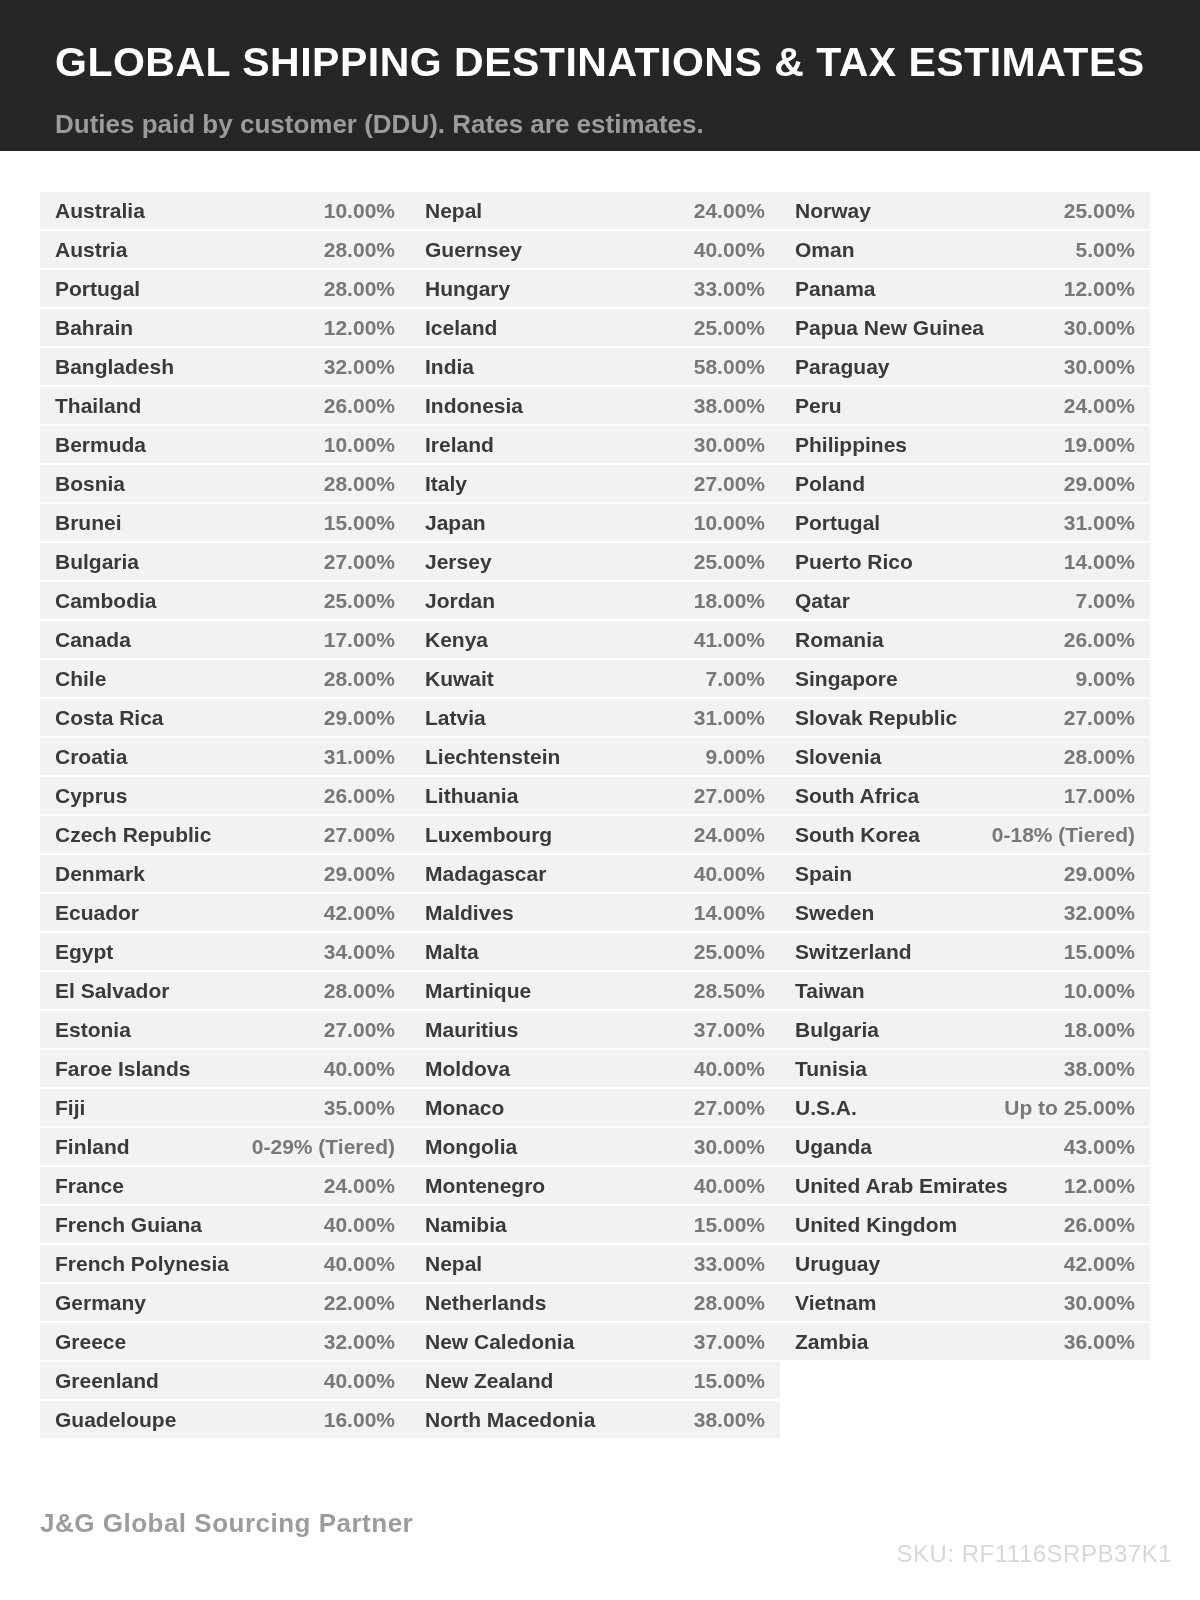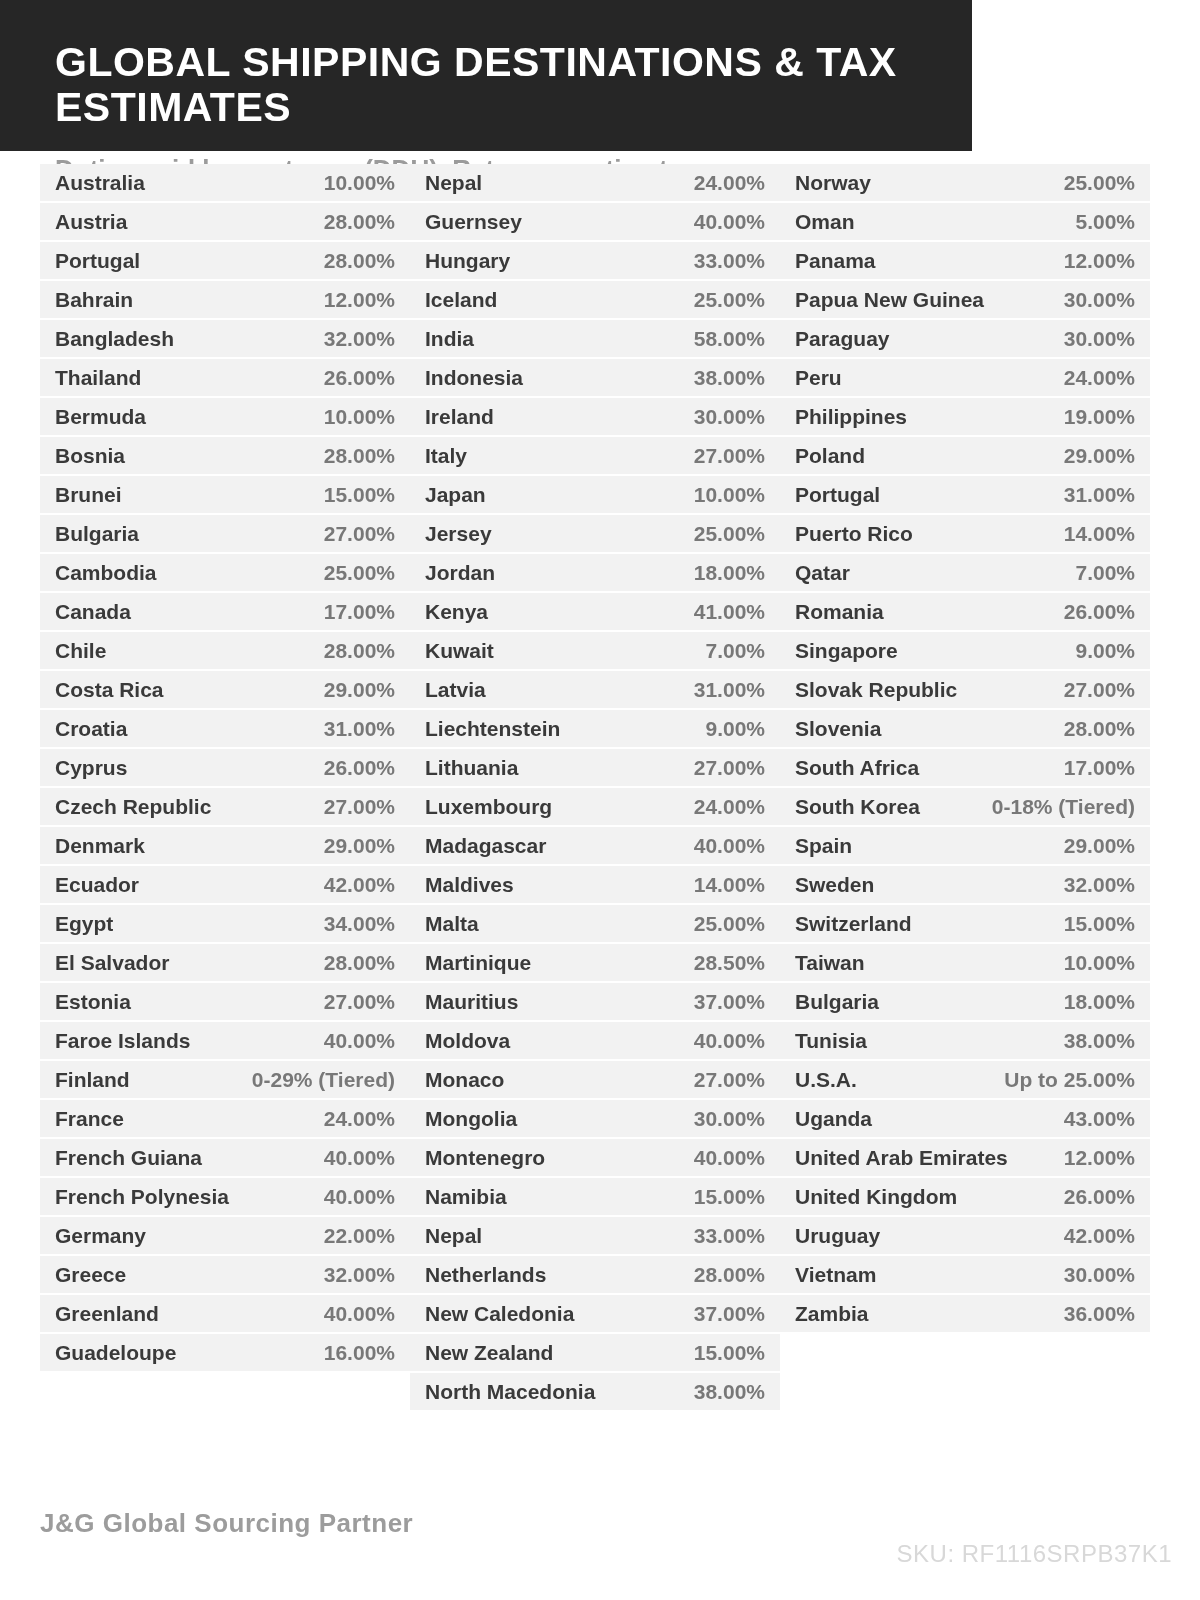--- a/index.html
+++ b/index.html
@@ -5,39 +5,39 @@
   * { margin:0; padding:0; box-sizing:border-box; }
   html,body { width:1200px; height:1600px; }
   body {
     position:relative;
     background:#ffffff;
     font-family:"Liberation Sans", sans-serif;
     overflow:hidden;
   }
   .header {
     position:absolute; top:0; left:0;
-    width:972px; height:151px;
+    width:1200px; height:151px;
     background:var(--header-bg, #262626);
     padding:40px 0 0 55px;
   }
   .title {
     color:#ffffff;
     font-size:41px;
     font-weight:bold;
     letter-spacing:0.5px;
     line-height:1.1;
   }
   .subtitle {
     margin-top:24px;
     color:var(--subtitle-text, #9b9b9b);
     font-size:26px;
     font-weight:bold;
   }
   .rates-table {
-    position:absolute; top:164px; left:40px;
+    position:absolute; top:192px; left:40px;
     width:1110px;
     display:grid;
     grid-template-columns:repeat(3, 1fr);
     align-items:start;
   }
   .rate-column { display:block; }
   .table-row {
     height:37px;
     margin-bottom:2px;
     background:var(--row-bg, #f2f2f2);
@@ -170,20 +170,24 @@
       </div>
       <div class="table-row">
         <span class="country">Estonia</span>
         <span class="rate">27.00%</span>
       </div>
       <div class="table-row">
         <span class="country">Faroe Islands</span>
         <span class="rate">40.00%</span>
       </div>
       <div class="table-row">
+        <span class="country">Fiji</span>
+        <span class="rate">35.00%</span>
+      </div>
+      <div class="table-row">
         <span class="country">Finland</span>
         <span class="rate">0-29% (Tiered)</span>
       </div>
       <div class="table-row">
         <span class="country">France</span>
         <span class="rate">24.00%</span>
       </div>
       <div class="table-row">
         <span class="country">French Guiana</span>
         <span class="rate">40.00%</span>

